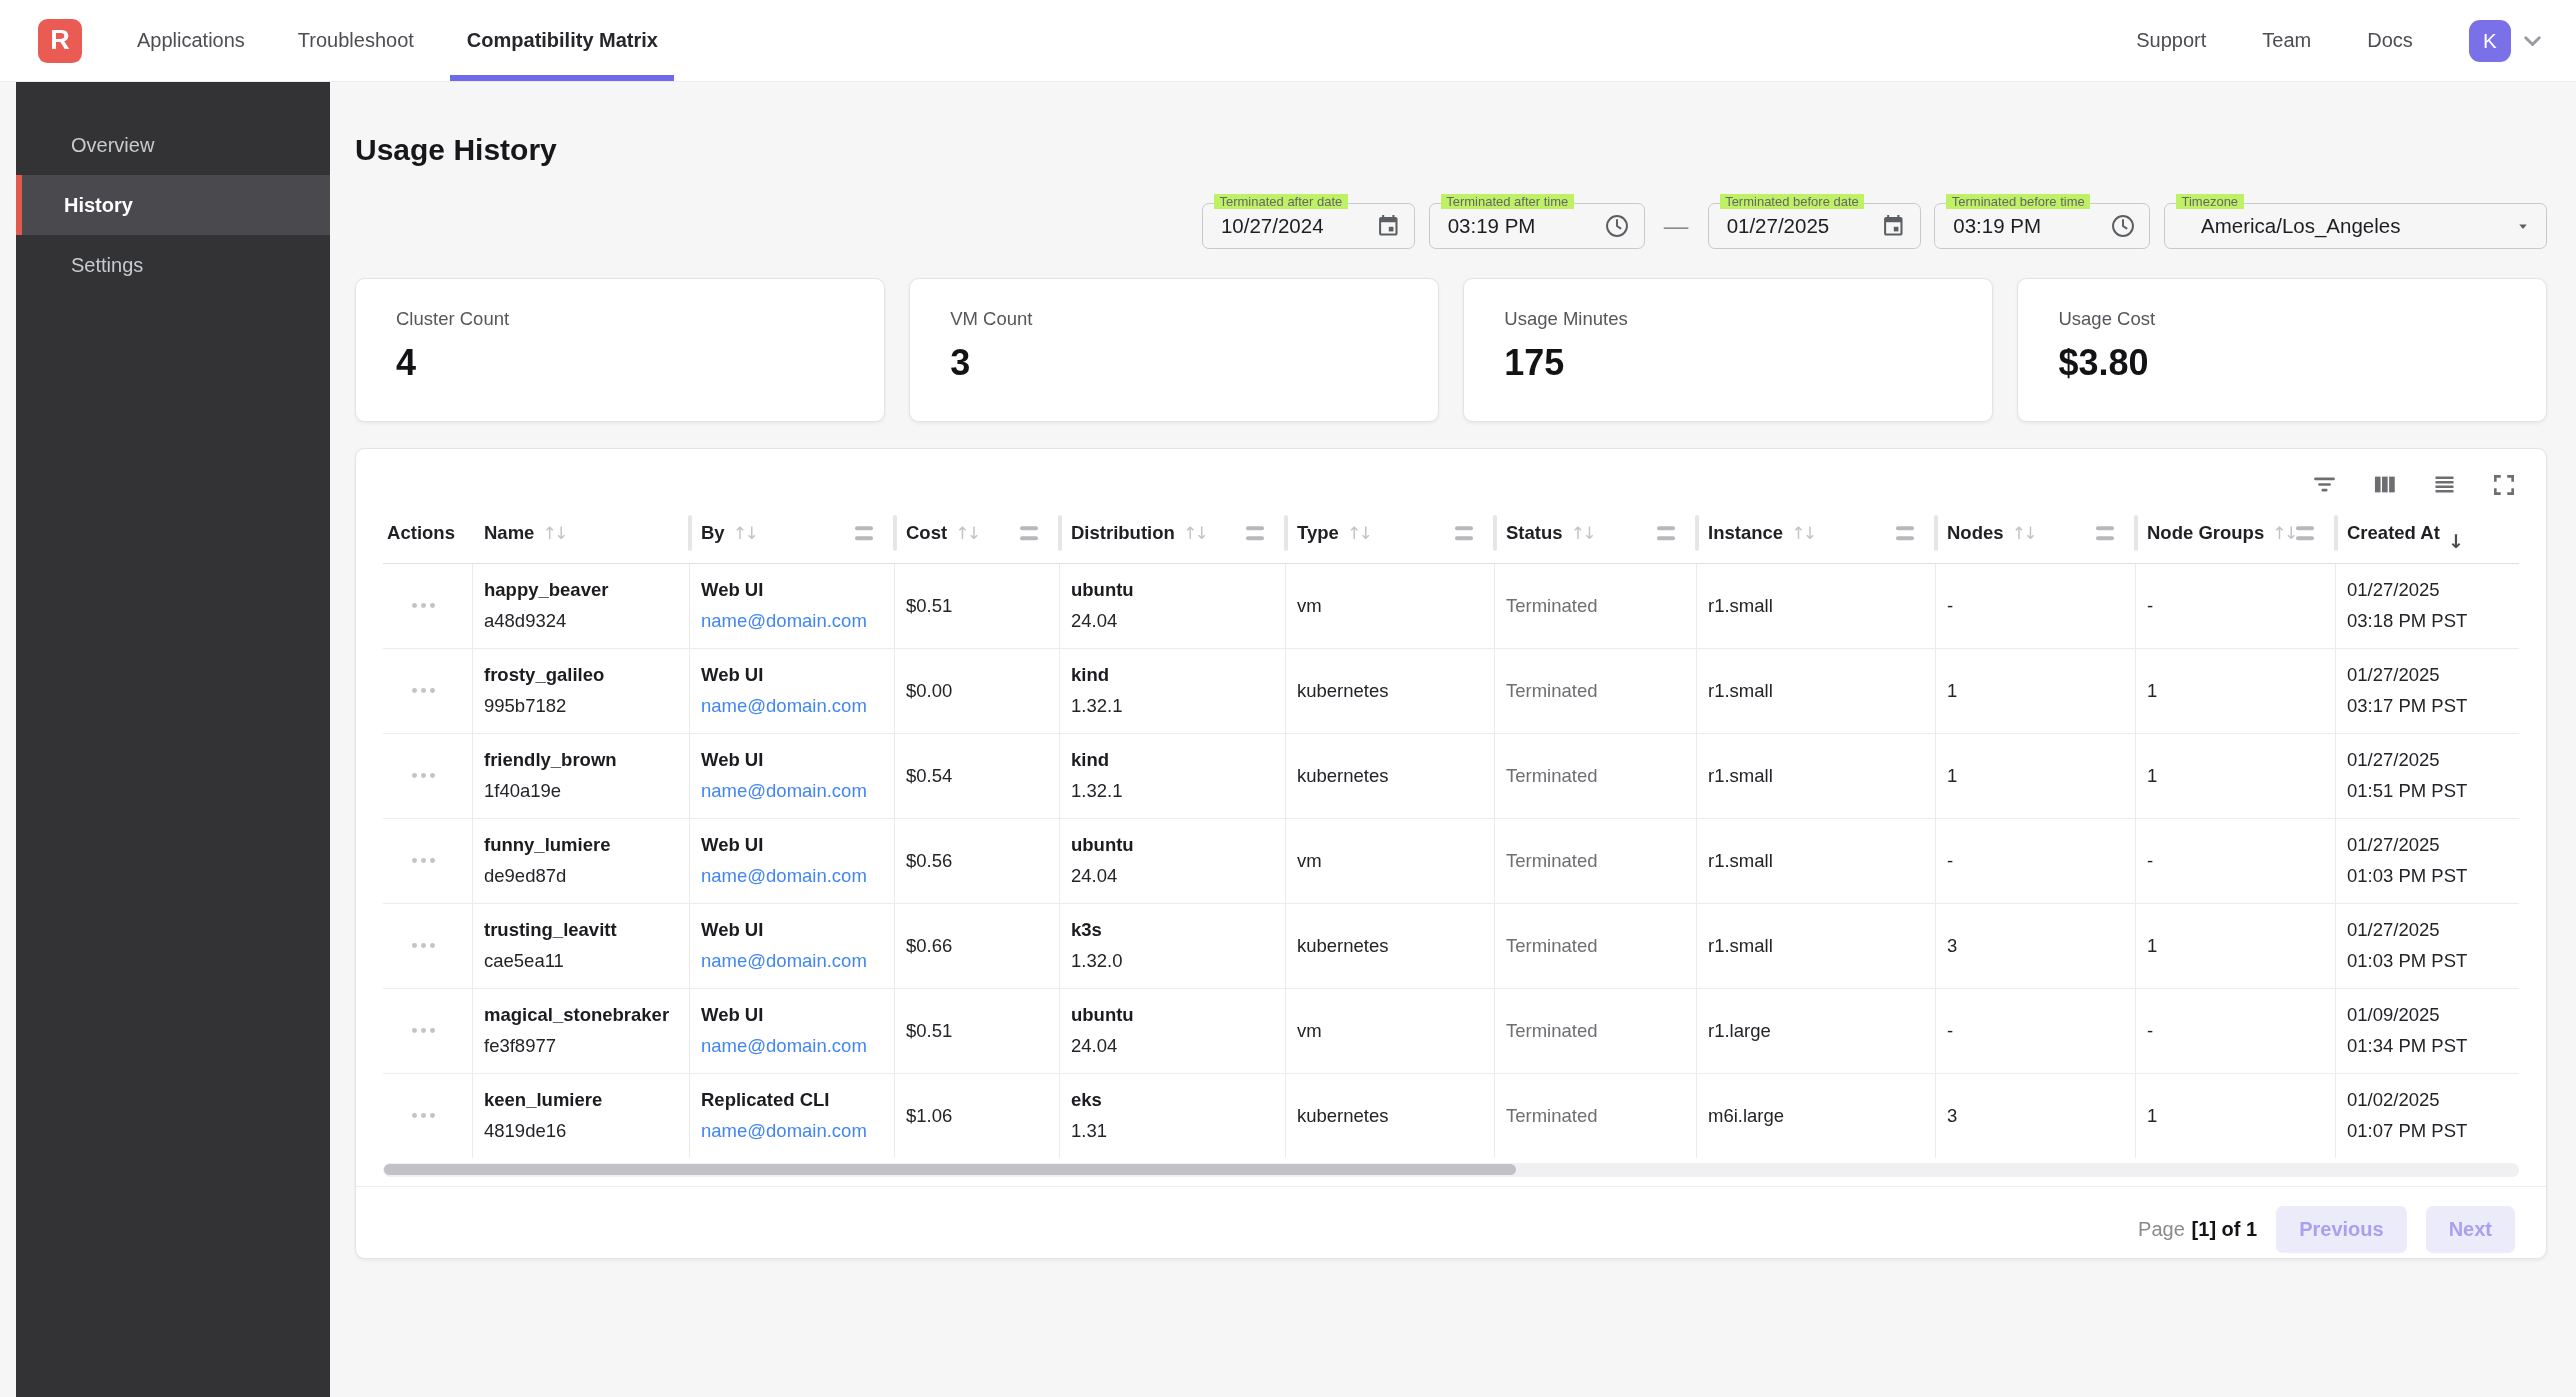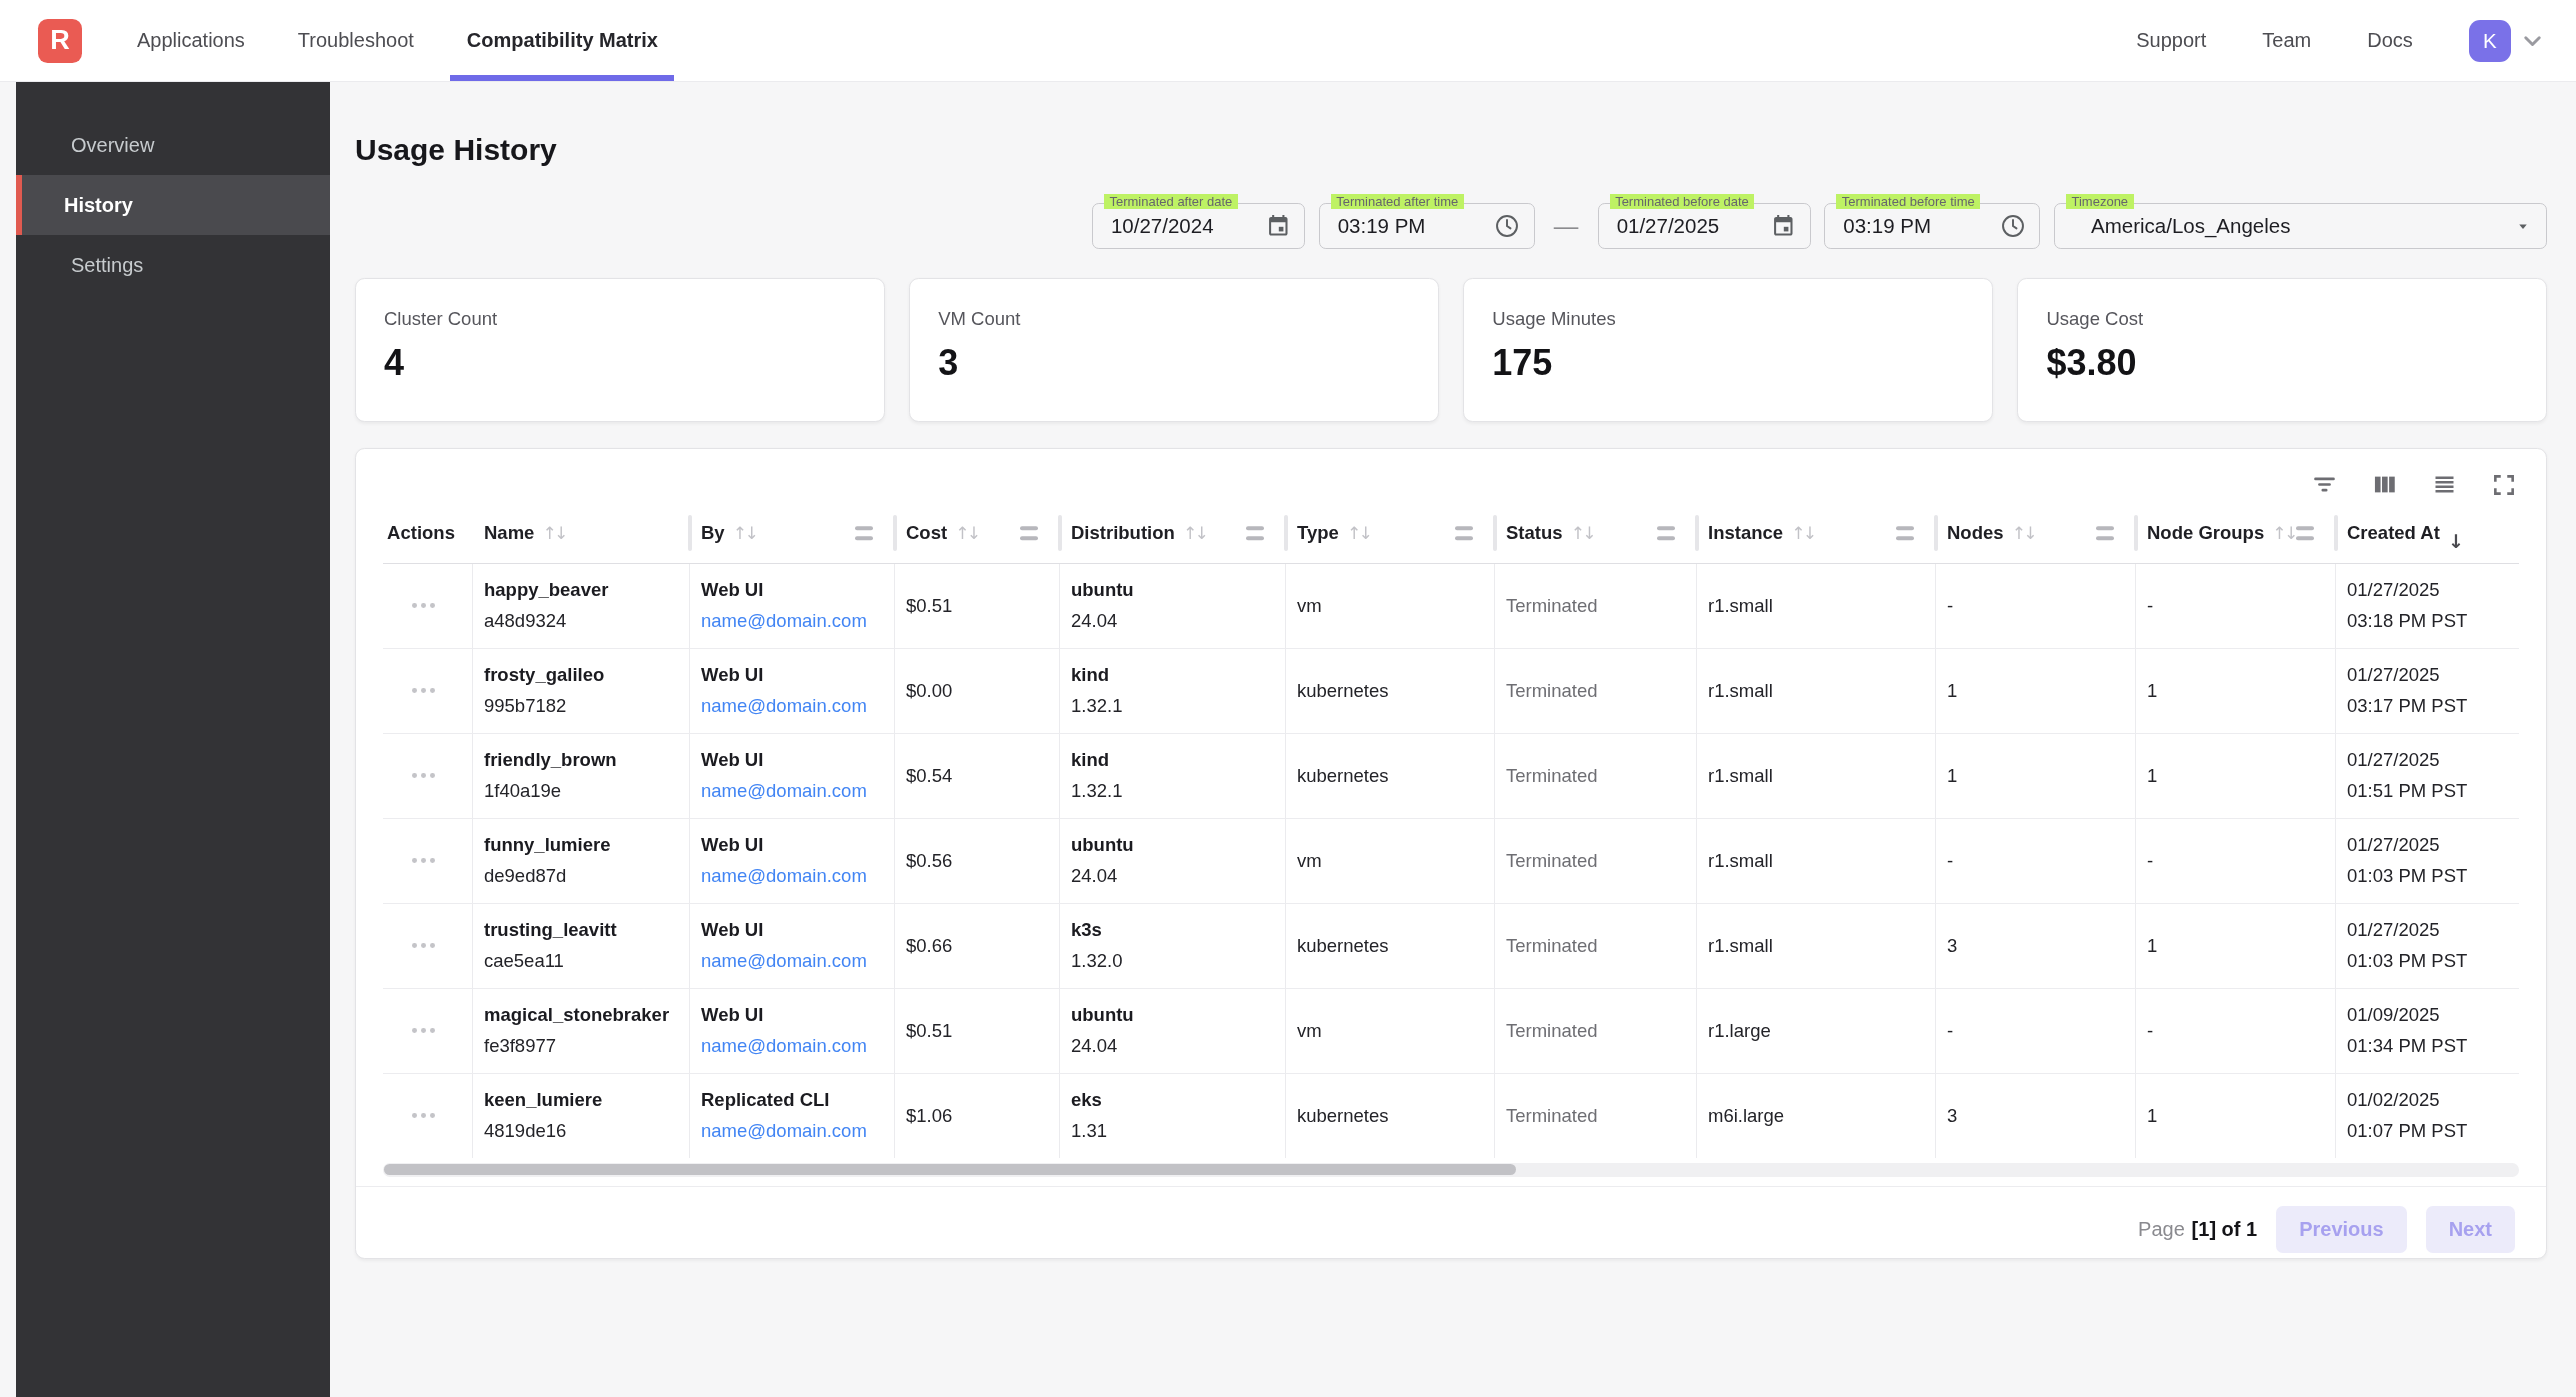--- a/index.html
+++ b/index.html
@@ -27,25 +27,25 @@
   .content{position:absolute;left:330px;top:82px;right:0;bottom:0;background:#f6f6f7;padding:51px 29px 0 25px;overflow:hidden;}
   .page-title{font-size:30px;line-height:34px;color:#17171b;margin:0;font-weight:bold;}
   .desc{margin:16.4px 0 0 0;font-size:19px;line-height:30px;color:#4a4a4f;max-width:1306px;}
   .desc a{color:#4285F4;text-decoration:none;font-weight:bold;}
   
   .filters{display:flex;justify-content:flex-end;align-items:center;gap:13.7px;margin-top:36px;}
   .field{position:relative;height:46px;border:1.4px solid #c9c9cd;border-radius:6.8px;display:flex;align-items:center;padding:0 13.7px 0 18px;}
   .flabel{position:absolute;top:-10.3px;left:11px;font-size:13px;color:#66666b;background:#bef264;padding:0 5.5px;white-space:nowrap;}
   .fvalue{font-size:20.5px;color:#1d1d22;flex:1;white-space:nowrap;}
   .ficon{display:flex;align-items:center;margin-left:15px;cursor:pointer;}
-  .f-date{width:213px;} .f-time{width:216px;} .f-tz{width:493px;padding-left:36px;}
+  .f-date{width:213px;} .f-time{width:216px;} .f-tz{width:383px;padding-left:36px;}
   .dash{font-size:24.6px;color:#8b8b8f;margin:0 5.5px;}
   
   .stats{display:flex;gap:24.6px;margin-top:29px;}
-  .stat{flex:1;height:144px;background:#fff;border:0.7px solid #e3e3e6;border-radius:9.6px;box-shadow:0 1.4px 3.4px rgba(24,24,28,.05);padding:29px 28px;}
+  .stat{flex:1;height:144px;background:#fff;border:0.7px solid #e3e3e6;border-radius:9.6px;box-shadow:0 1.4px 3.4px rgba(24,24,28,.05);padding:29px 40px;}
   .slabel{font-size:18.5px;color:#56565c;}
   .svalue{font-size:36px;font-weight:bold;color:#131316;margin-top:12.3px;}
   
   :root{--cols:90px 217px 205px 165px 226px 209px 202px 239px 200px 200px 183px;}
   .table-card{margin-top:26px;background:#fff;border:0.7px solid #e3e3e6;border-radius:9.6px;box-shadow:0 1.4px 3.4px rgba(24,24,28,.05);padding:20.5px 27px 0 27px;height:811px;position:relative;}
   .toolbar{display:flex;justify-content:flex-end;gap:30px;}
   .tool-btn{width:30px;height:30px;display:flex;align-items:center;justify-content:center;cursor:pointer;}
   .thead{display:grid;grid-template-columns:var(--cols);margin-top:4.1px;height:59px;align-items:stretch;}
   .th{position:relative;display:flex;align-items:center;font-size:18.5px;font-weight:bold;color:#1f1f24;padding-left:11px;}
   .th:first-child{padding-left:4.1px;}

